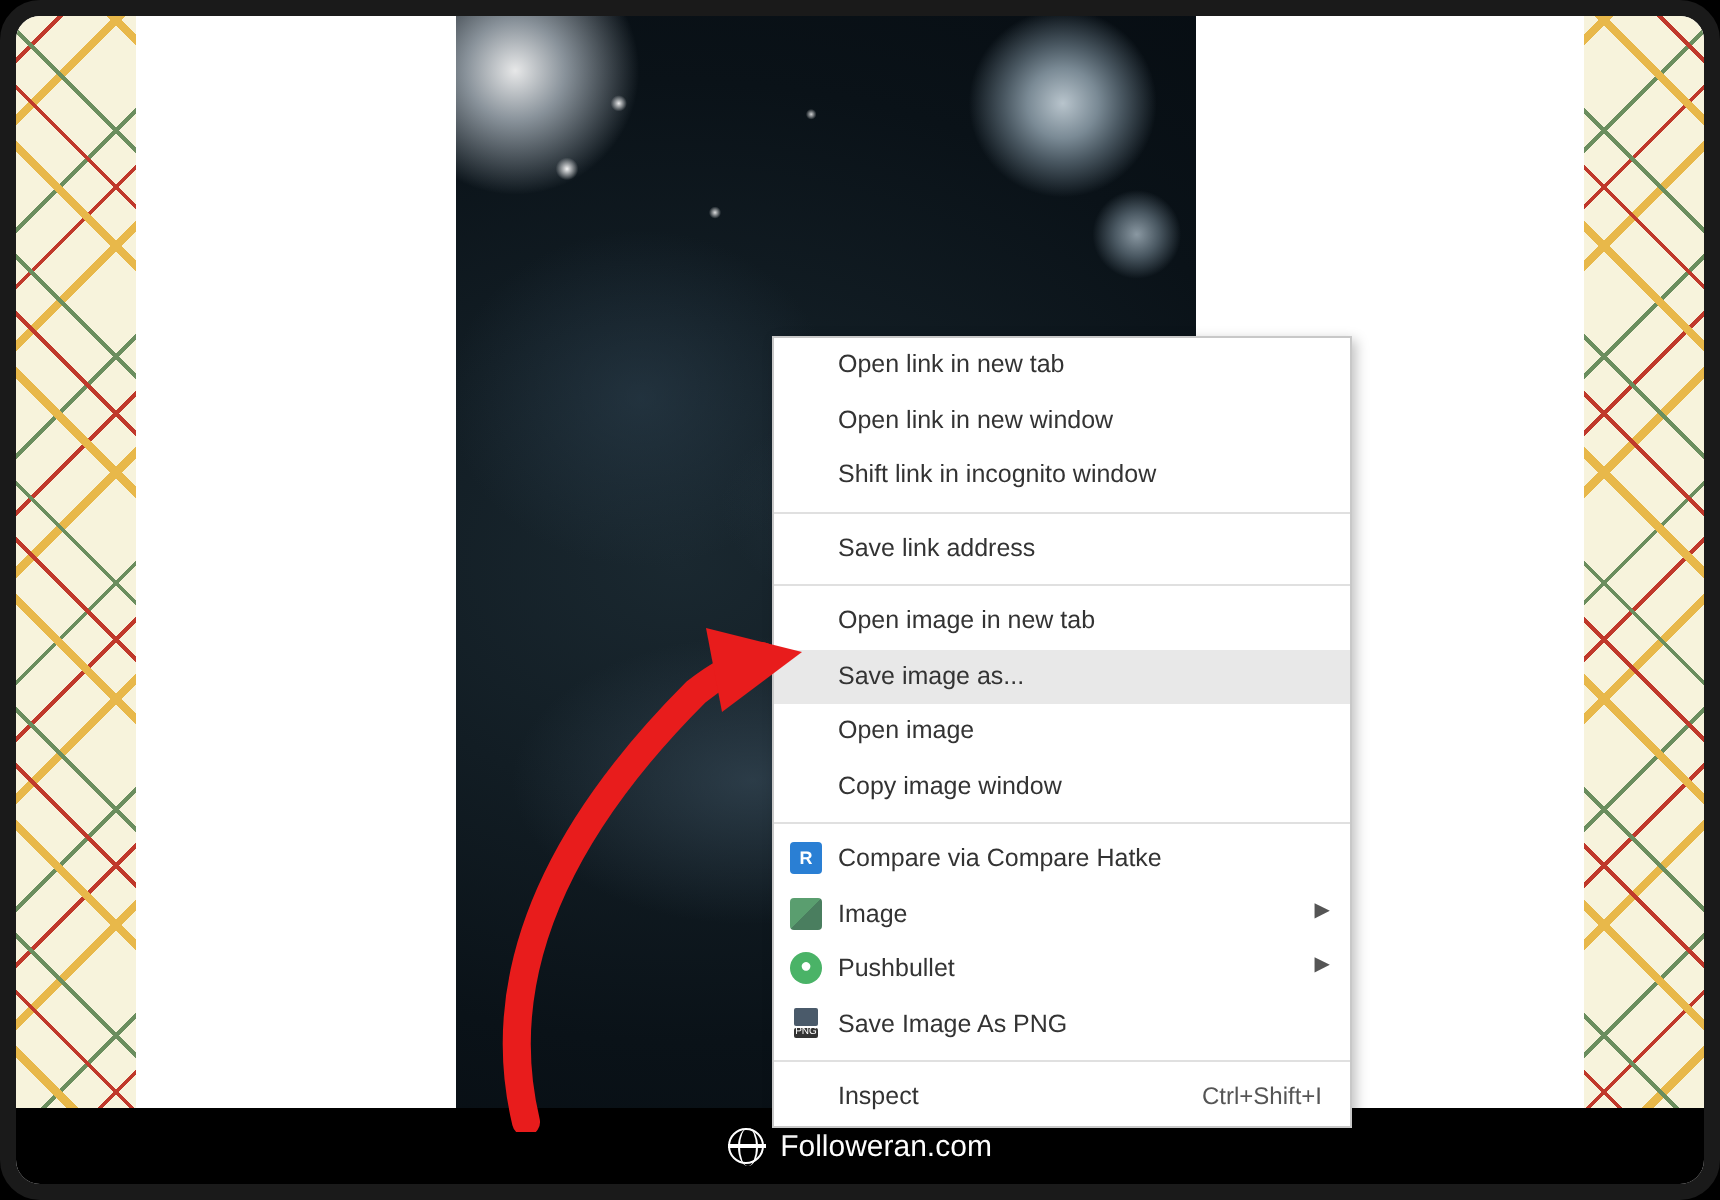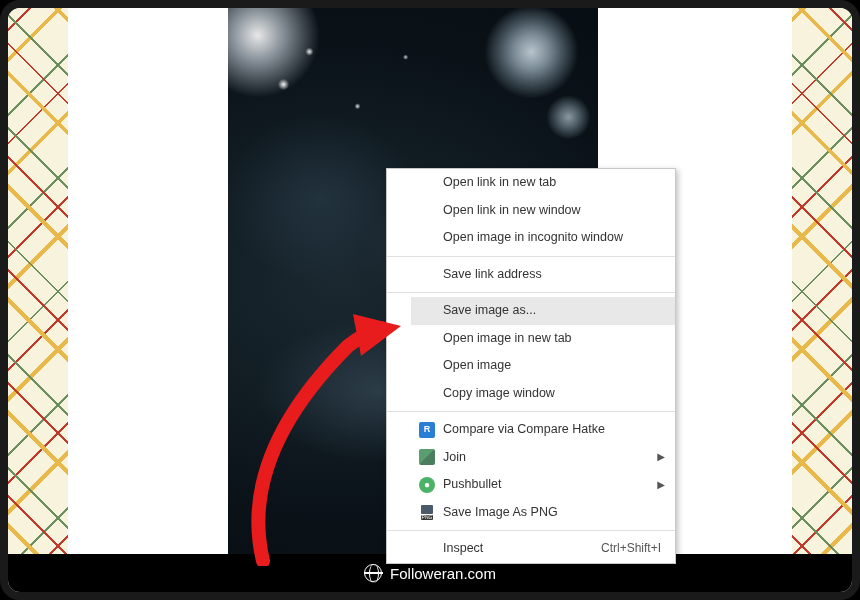--- a/index.html
+++ b/index.html
@@ -70,24 +70,23 @@
       border: 1px solid #c8c8c8;
       box-shadow: 2px 2px 6px rgba(0,0,0,0.25);
       font-size: 12.5px;
       color: #333;
       z-index: 10;
     }
     .menu-item {
       padding: 5px 28px 5px 32px;
       cursor: default;
       display: flex;
-      align-items: center;
+      align-items: flex-start;
       position: relative;
       line-height: 1.4;
-      margin-left: 24px;
     }
     .menu-item.highlighted { background: #e8e8e8; }
     .menu-separator { height: 1px; background: #e0e0e0; margin: 4px 0; }
     .menu-icon {
       position: absolute;
       left: 8px;
       width: 16px; height: 16px;
       display: flex; align-items: center; justify-content: center;
       font-size: 11px;
     }
@@ -165,47 +164,47 @@
   </div>
 
   <div class="context-menu" id="context-menu">
       <div class="menu-item">
         <span>Open link in new tab</span>
       </div>
       <div class="menu-item">
         <span>Open link in new window</span>
       </div>
       <div class="menu-item">
-        <span>Open image in incognito window</span>
+        <span>Shift link in incognito window</span>
       </div>
       <div class="menu-separator"></div>
       <div class="menu-item">
         <span>Save link address</span>
       </div>
       <div class="menu-separator"></div>
+      <div class="menu-item">
+        <span>Open image in new tab</span>
+      </div>
       <div class="menu-item highlighted">
         <span>Save image as...</span>
       </div>
       <div class="menu-item">
-        <span>Open image in new tab</span>
-      </div>
-      <div class="menu-item">
         <span>Open image</span>
       </div>
       <div class="menu-item">
         <span>Copy image window</span>
       </div>
       <div class="menu-separator"></div>
       <div class="menu-item">
         <span class="menu-icon icon-hatke">R</span>
         <span>Compare via Compare Hatke</span>
       </div>
       <div class="menu-item">
         <span class="menu-icon icon-join"></span>
-        <span>Join</span>
+        <span>Image</span>
         <span class="submenu-arrow">▶</span>
       </div>
       <div class="menu-item">
         <span class="menu-icon icon-pushbullet">●</span>
         <span>Pushbullet</span>
         <span class="submenu-arrow">▶</span>
       </div>
       <div class="menu-item">
         <span class="menu-icon icon-png">
           <div class="icon-png-top"></div>

